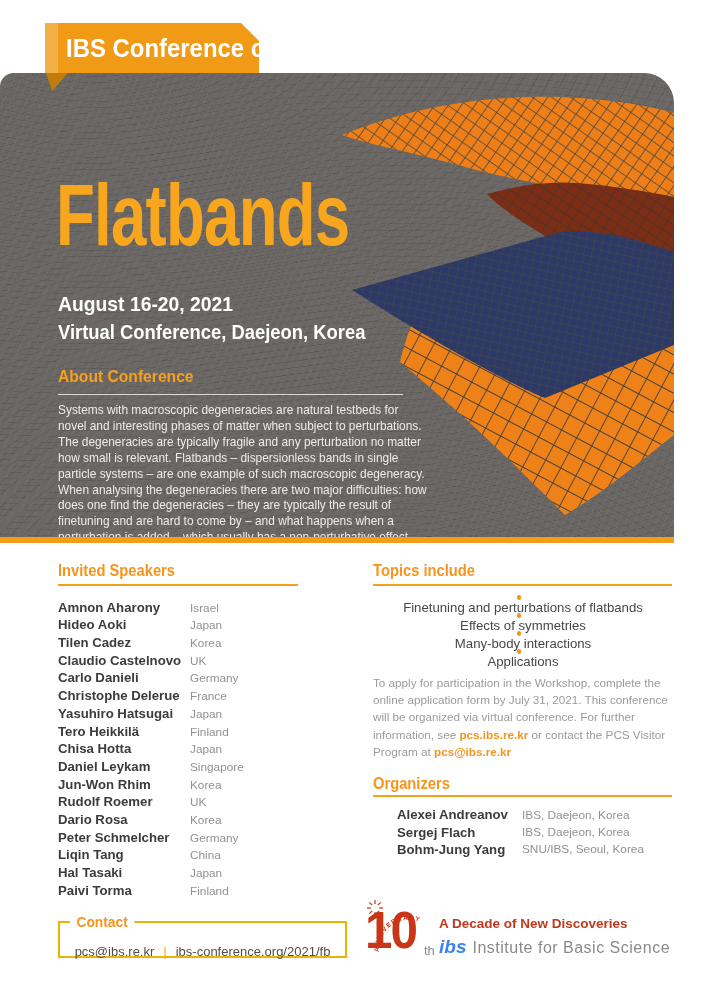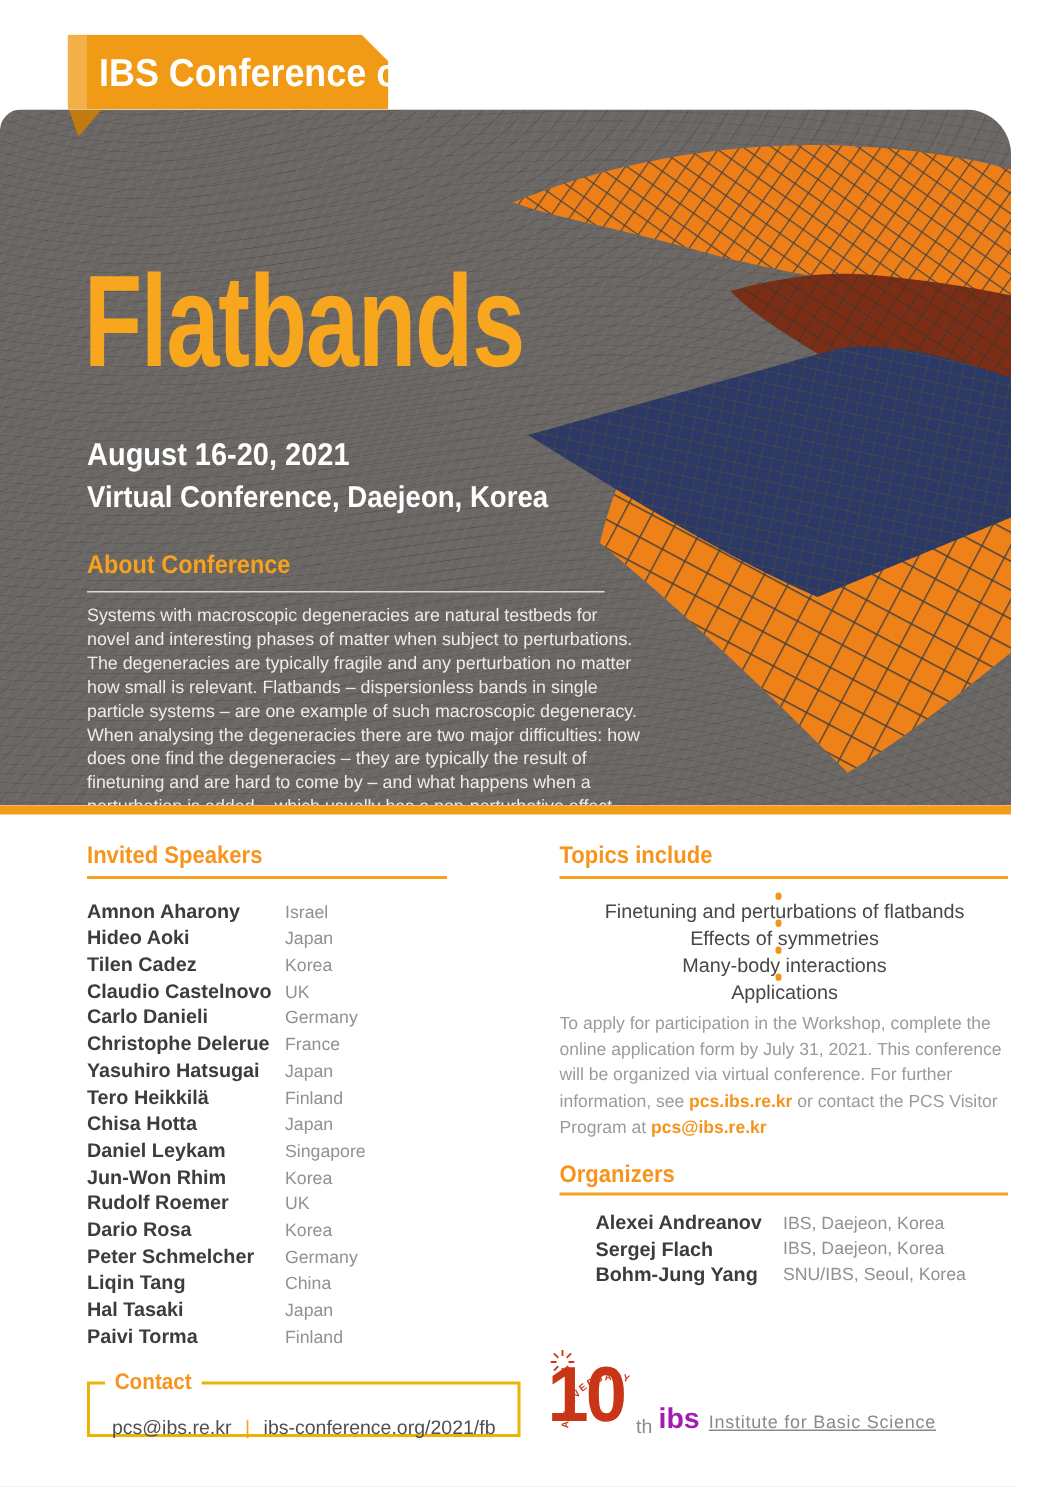--- a/index.html
+++ b/index.html
@@ -72,22 +72,22 @@
 
   
   .logo{left:363px;top:898px;width:300px;height:70px;}
   .logo-num{position:absolute;left:2px;top:6px;font-size:52px;font-weight:bold;color:#C93517;
     line-height:1;letter-spacing:-2px;transform:scaleX(.95);transform-origin:0 0;}
   .logo-th{position:absolute;left:61px;top:45px;font-size:13px;color:#8A8A8A;}
   .logo-arc{position:absolute;left:0;top:0;}
   .logo-burst{position:absolute;left:4px;top:2px;}
   .logo-tagline{position:absolute;left:76px;top:18px;font-size:13.5px;font-weight:bold;color:#C0381C;white-space:nowrap;}
   .logo-ibs-row{position:absolute;left:76px;top:38px;white-space:nowrap;}
-  .logo-ibs{font-size:19px;font-weight:bold;color:#a21caf;letter-spacing:0;}
-  .logo-org{font-size:12px;color:#8A8A8A;margin-left:6px;letter-spacing:.5px;text-decoration:underline;}
+  .logo-ibs{font-size:19px;font-weight:bold;color:#3b82f6;font-style:italic;letter-spacing:0;}
+  .logo-org{font-size:16px;color:#8A8A8A;margin-left:6px;letter-spacing:.5px;}
 </style>
 </head>
 <body>
 
 <div class="page">
 
   <div class="abs ribbon">
     <div class="abs ribbon-hl"></div>
     <div class="abs ribbon-label cond">IBS Conference on</div>
   </div>
@@ -267,18 +267,19 @@
       </g>
     </svg>
     <div class="logo-num">10</div>
     <svg class="logo-arc" width="80" height="70" viewBox="0 0 80 70">
       <path id="arcP" d="M 16,54 A 30 30 0 0 1 70 34" fill="none"></path>
       <text font-size="6.5" font-weight="bold" fill="#CB3318" letter-spacing="1.2" font-family="Liberation Sans, sans-serif">
         <textPath href="#arcP">ANNIVERSARY</textPath>
       </text>
     </svg>
     <div class="logo-th">th</div>
+    <div class="logo-tagline">A Decade of New Discoveries</div>
     <div class="logo-ibs-row">
       <span class="logo-ibs">ibs</span><span class="logo-org">Institute for Basic Science</span>
     </div>
   </div>
 
 </div>
 
 </body></html>

